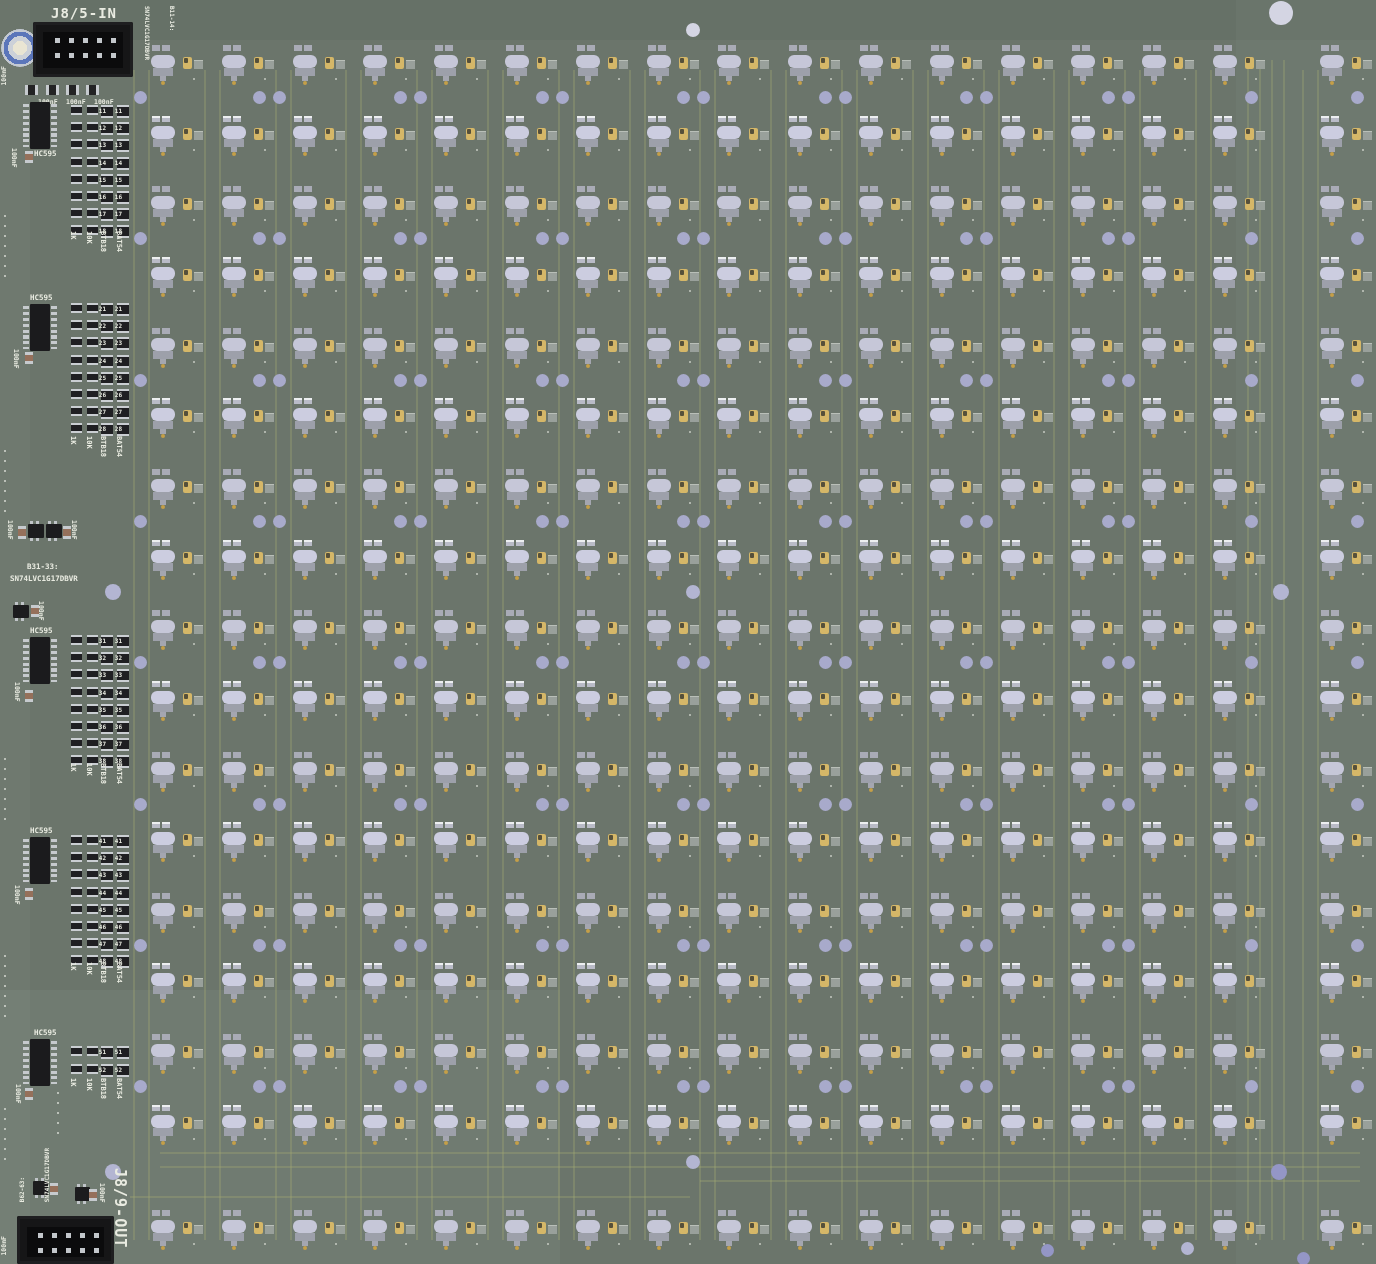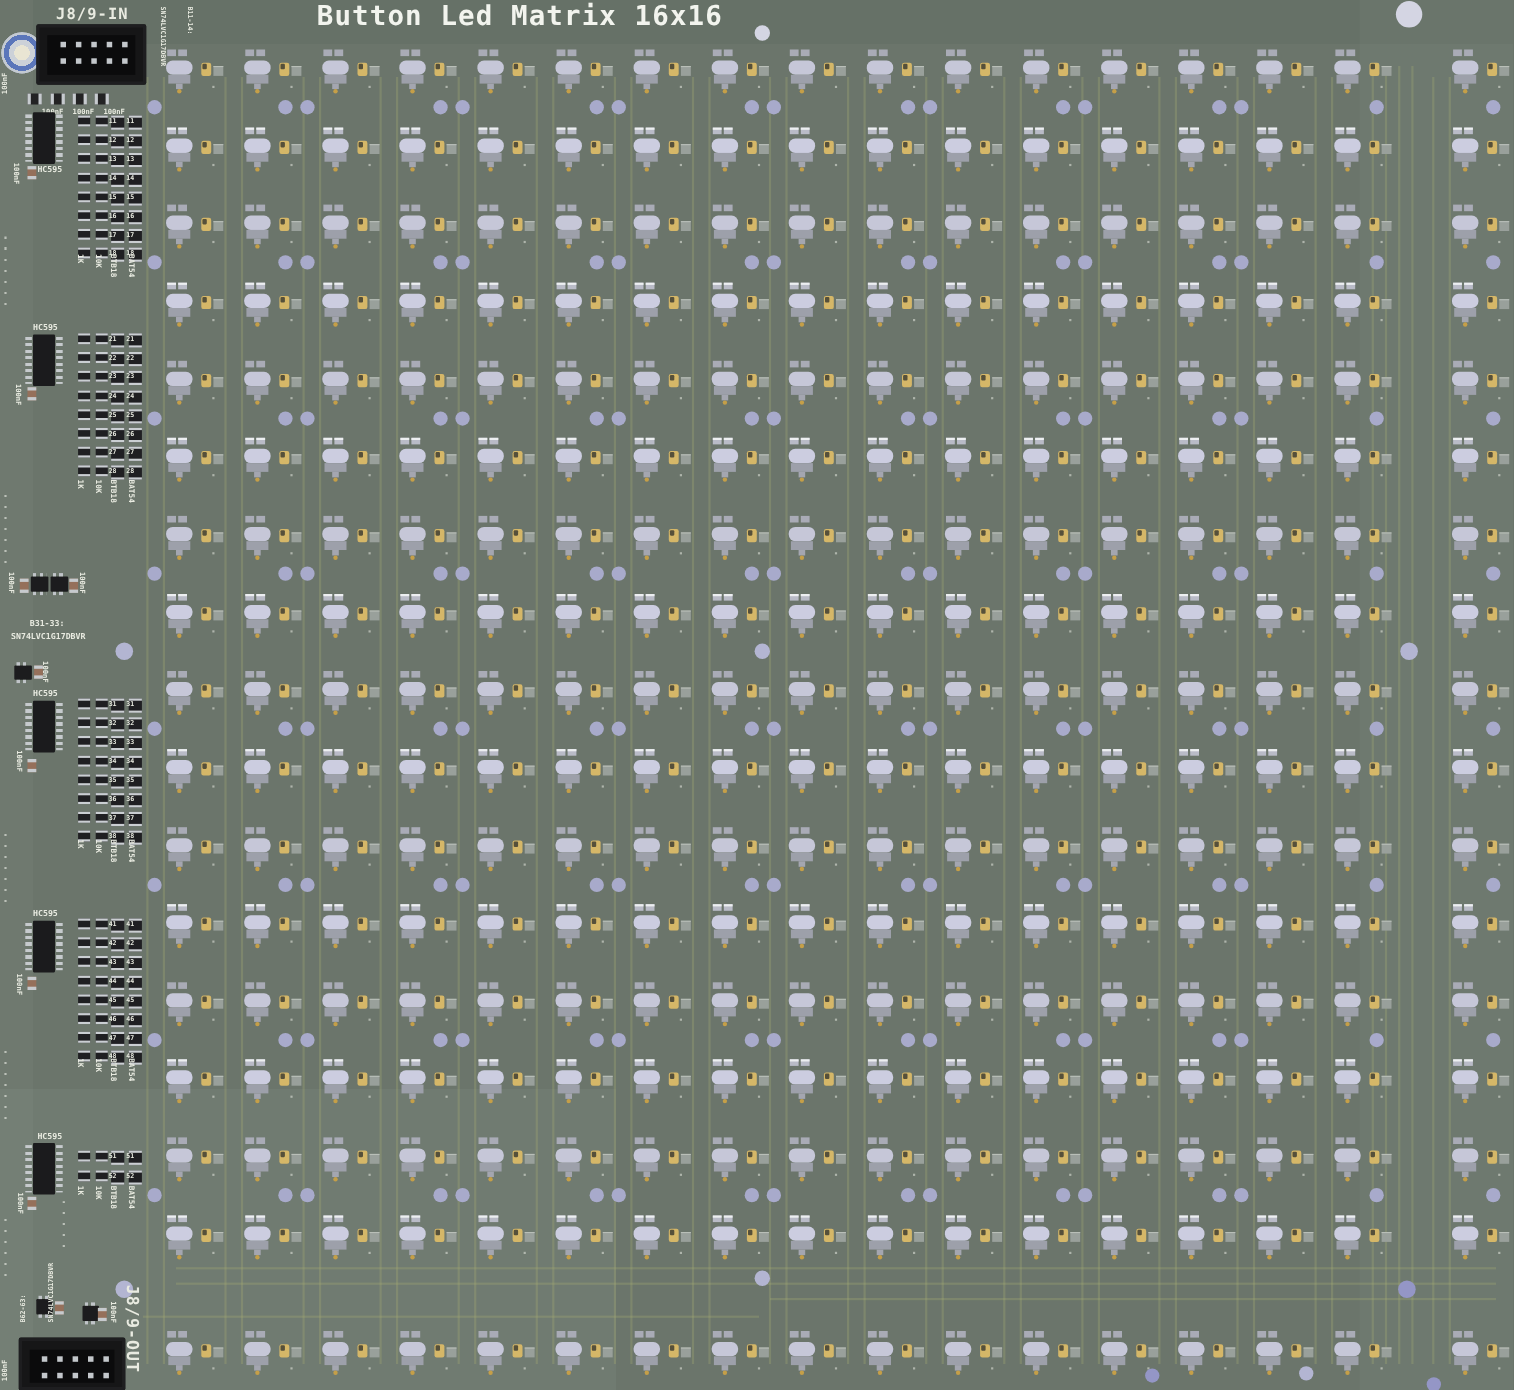--- a/index.html
+++ b/index.html
@@ -3705,23 +3705,22 @@
       <div class="res" style="left: 101px; top: 1064px; width: 12px; height: 13px;"></div>
       <div class="res" style="left: 117px; top: 1064px; width: 12px; height: 13px;"></div>
       <div class="silk" style="left: 92px; top: 1067px; font-size: 6px; width: 14px; text-align: right;">52</div>
       <div class="silk" style="left: 108px; top: 1067px; font-size: 6px; width: 14px; text-align: right;">52</div>
       <div class="silk v" style="left: 69px; top: 1078px; font-size: 7px;">1K</div>
       <div class="silk v" style="left: 85px; top: 1078px; font-size: 7px;">10K</div>
       <div class="silk v" style="left: 99px; top: 1078px; font-size: 7px;">BTB18</div>
       <div class="silk v" style="left: 115px; top: 1078px; font-size: 7px;">BAT54</div>
     </div>
 
-  <div class="silk" style="left:288px;top:1px;font-size:25px;letter-spacing:1px;color:#f2f4ee">Button Led Matrix 16x16</div>
 
-  <div class="silk" style="left:51px;top:5px;font-size:14px;letter-spacing:1px">J8/9-IN</div>
+  <div class="silk" style="left:51px;top:5px;font-size:14px;letter-spacing:1px">J8/5-IN</div>
   <div class="mhole" style="left:1px;top:29px;width:38px;height:38px"></div>
   <div class="conn" id="conn-in" style="left:33px;top:22px;width:100px;height:55px">
     <div class="connIn" style="left:10px;top:10px;width:80px;height:36px"></div>
   <div class="pin" style="width: 5px; height: 5px; left: 22px; top: 16px;"></div>
       <div class="pin" style="width: 5px; height: 5px; left: 36px; top: 16px;"></div>
       <div class="pin" style="width: 5px; height: 5px; left: 50px; top: 16px;"></div>
       <div class="pin" style="width: 5px; height: 5px; left: 64px; top: 16px;"></div>
       <div class="pin" style="width: 5px; height: 5px; left: 78px; top: 16px;"></div>
       <div class="pin" style="width: 5px; height: 5px; left: 22px; top: 31px;"></div>
       <div class="pin" style="width: 5px; height: 5px; left: 36px; top: 31px;"></div>

